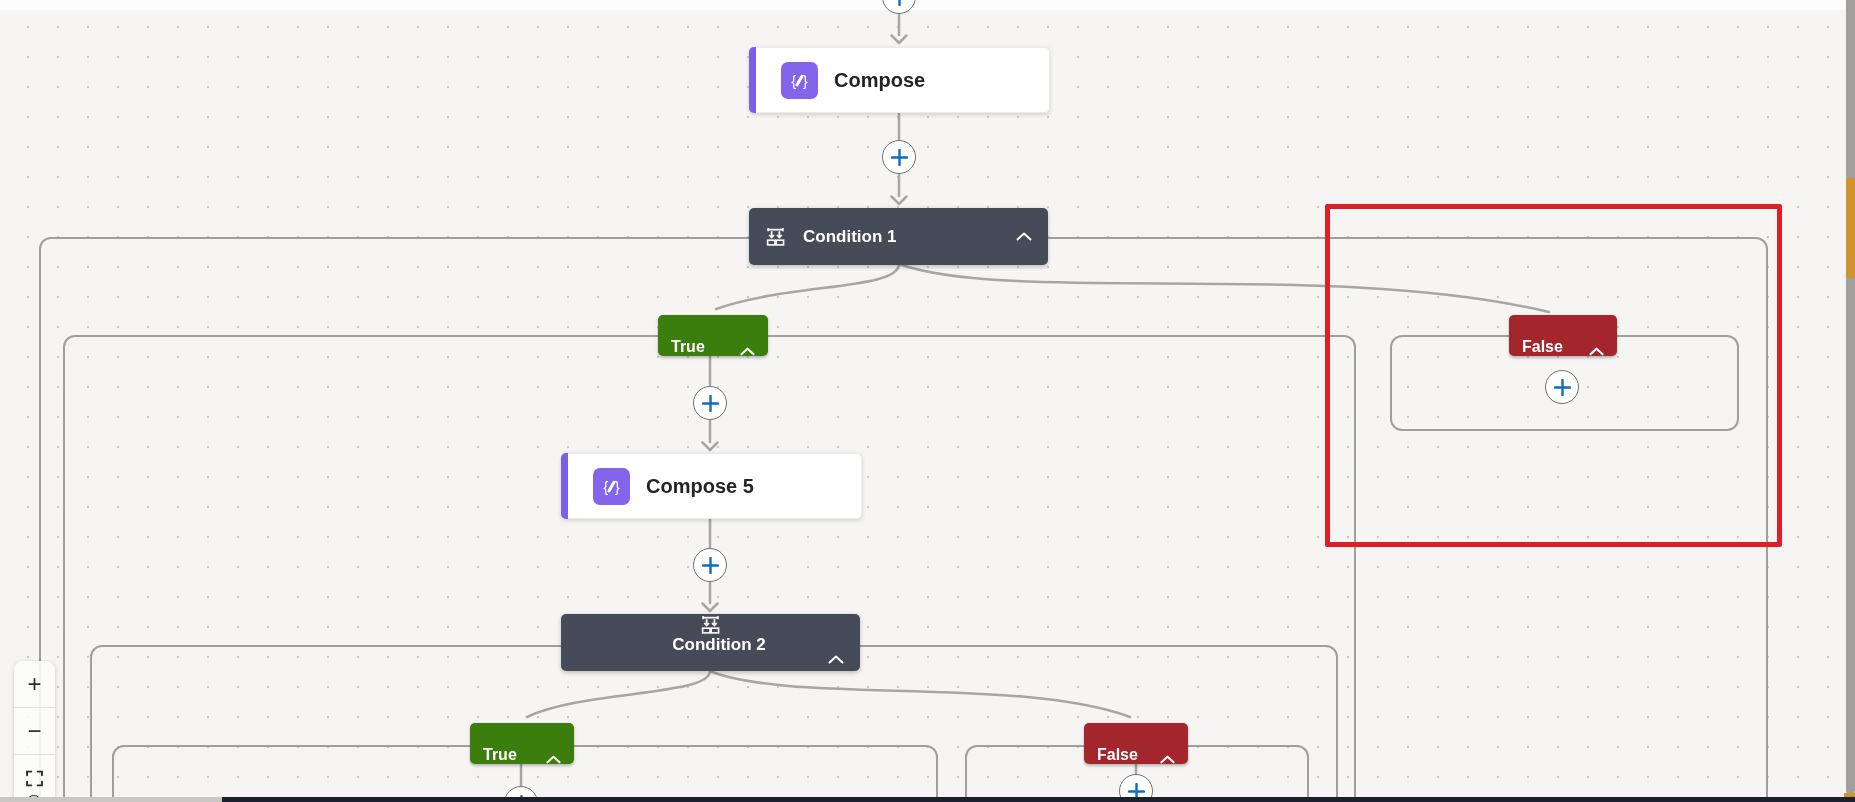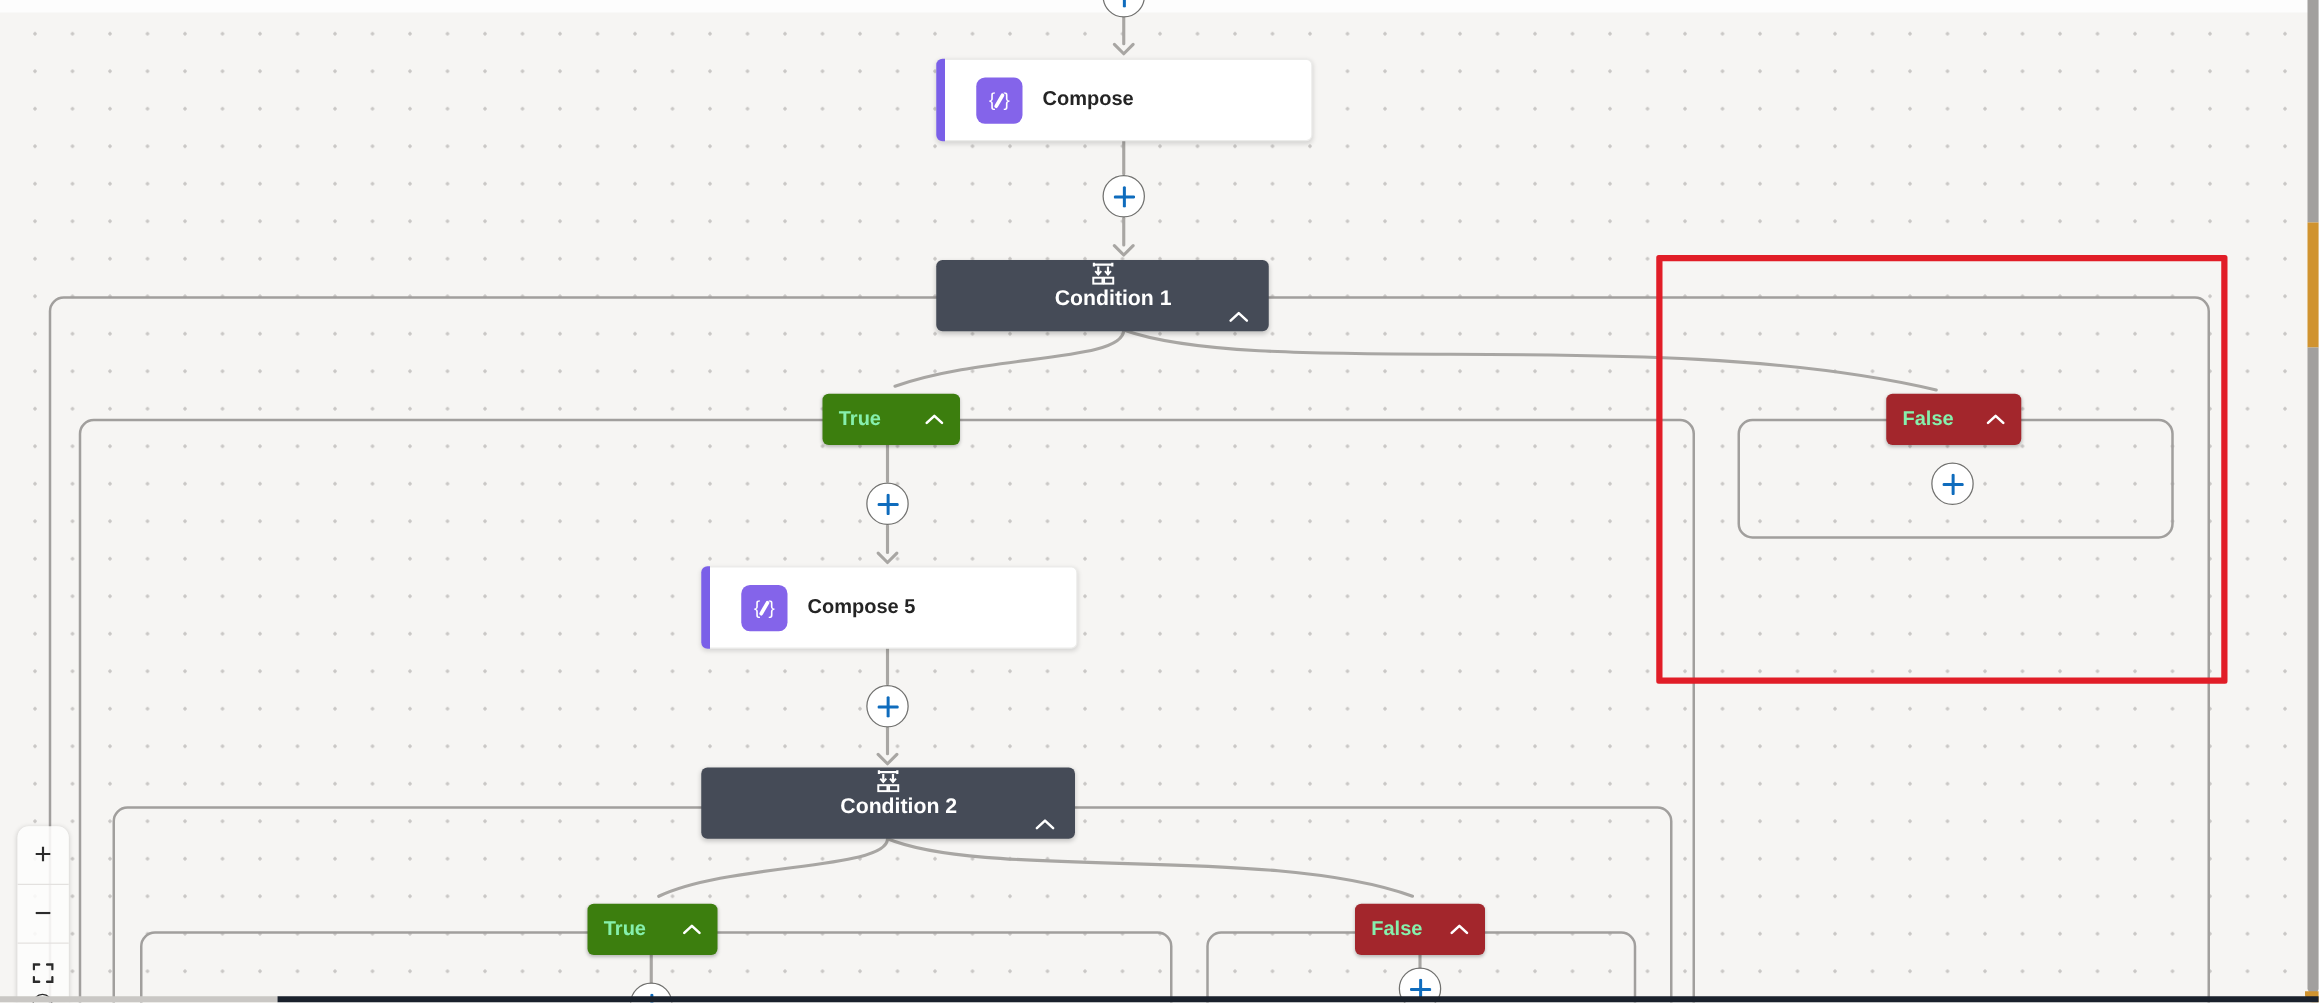--- a/index.html
+++ b/index.html
@@ -19,28 +19,28 @@
   .scope{position:absolute;border:2px solid var(--container-border);border-radius:12px;background:transparent;z-index:1;}
   #connectors{position:absolute;left:0;top:0;z-index:2;pointer-events:none;}
   .card{position:absolute;height:64px;background:#fff;border:1px solid #ececea;border-radius:5px;
     box-shadow:0 1.6px 4px rgba(0,0,0,.14);display:flex;align-items:center;z-index:3;cursor:pointer;}
   .card .accent{position:absolute;left:-1px;top:-1px;bottom:-1px;width:7px;background:var(--accent-purple);
     border-radius:5px 0 0 5px;}
   .card .op-icon{width:37px;height:37px;margin-left:31px;background:var(--icon-purple);border-radius:7px;
     display:flex;align-items:center;justify-content:center;color:#fff;font-size:15px;}
   .card .op-icon .pencil{display:inline-block;width:2.6px;height:13px;background:#fff;border-radius:2px;
     transform:rotate(30deg);margin:0 2px;}
-  .card .label{margin-left:16px;font-size:16px;font-weight:600;color:var(--card-text);}
+  .card .label{margin-left:16px;font-size:20px;font-weight:600;color:var(--card-text);}
   .cond-bar{position:absolute;height:57px;background:var(--condition-bar);border-radius:5px;
     box-shadow:0 1.6px 4px rgba(0,0,0,.22);display:flex;align-items:center;padding:0 16px;box-sizing:border-box;
     z-index:3;cursor:pointer;color:#fff;}
   .cond-bar .label{margin-left:17px;font-size:17px;font-weight:600;}
   .cond-bar .chev{margin-left:auto;display:flex;align-items:center;}
-  .pill{position:absolute;height:41px;border-radius:5px;display:flex;align-items:center;padding:0 13px;
-    box-sizing:border-box;z-index:3;cursor:pointer;color:#86efac;box-shadow:0 1.5px 3px rgba(0,0,0,.25);}
+  .pill{position:absolute;height:41px;border-radius:5px;display:flex;align-items:flex-end;padding:0 13px;
+    box-sizing:border-box;z-index:3;cursor:pointer;color:#ffffff;box-shadow:0 1.5px 3px rgba(0,0,0,.25);}
   .pill .label{font-size:16px;font-weight:700;}
   .pill .chev{margin-left:auto;padding-left:14px;display:flex;align-items:center;}
   .pill.true{background:var(--true-green);}
   .pill.false{background:var(--false-red);}
   .plus{position:absolute;width:34px;height:34px;border-radius:50%;background:#fff;
     border:1.5px solid #71716f;box-sizing:border-box;display:flex;align-items:center;justify-content:center;
     z-index:3;cursor:pointer;}
   .annotation{position:absolute;border:5px solid var(--annotation-red);border-radius:2px;z-index:5;}
   .zoom-toolbar{position:absolute;left:14px;top:661px;width:41px;height:141px;
     background:rgba(253,253,252,.88);border-radius:9px 9px 0 0;box-shadow:0 1px 4px rgba(0,0,0,.18);
@@ -87,21 +87,21 @@
       <path d="M1136,764 V774"></path>
     </g>
   </svg>
 
   <div class="card" style="left:749px;top:47px;width:299px;">
     <span class="accent"></span>
     <span class="op-icon">{<span class="pencil"></span>}</span>
     <span class="label">Compose</span>
   </div>
 
-  <div class="cond-bar" style="left:749px;top:208px;width:266px;flex-direction:column;">
+  <div class="cond-bar" style="left:749px;top:208px;width:299px;">
     <svg width="21" height="21" viewBox="0 0 20 20">
       <g stroke="#fff" fill="none" stroke-width="1.7">
         <path d="M3,3.5 H17"></path>
           <path d="M3,2 V5"></path>
           <path d="M17,2 V5"></path>
         <path d="M6.3,5 V10"></path>
           <path d="M4,8.5 L6.3,11 L8.6,8.5" stroke-width="1.5"></path>
         <path d="M13.7,5 V10"></path>
           <path d="M11.4,8.5 L13.7,11 L16,8.5" stroke-width="1.5"></path>
         <rect x="2.5" y="13.5" width="7" height="4.5" stroke-width="1.5"></rect>

